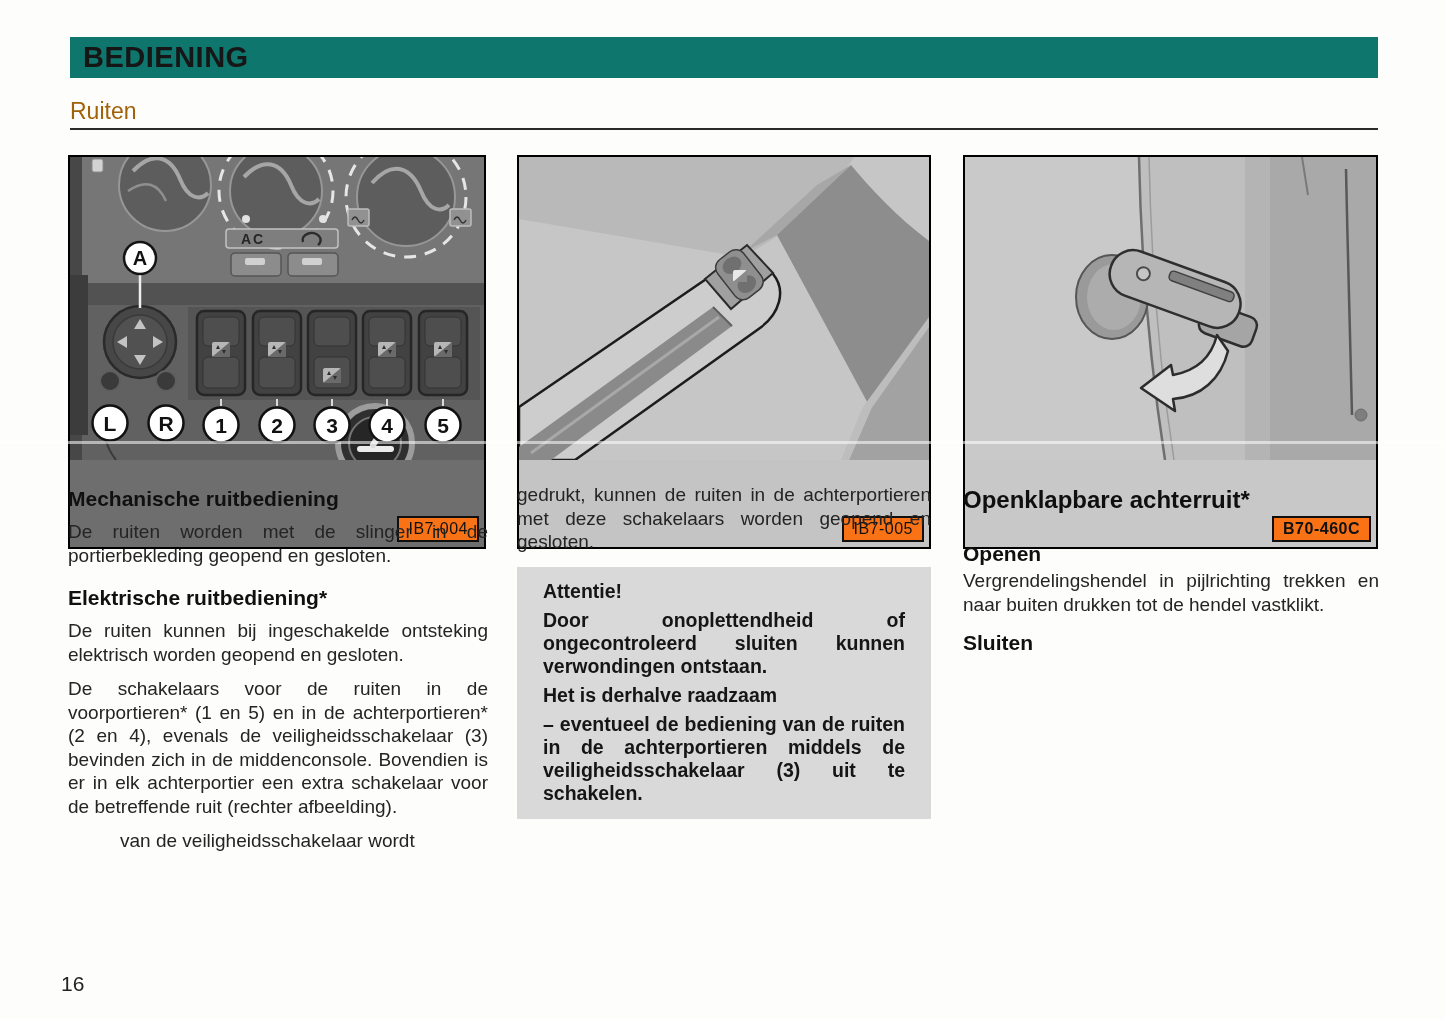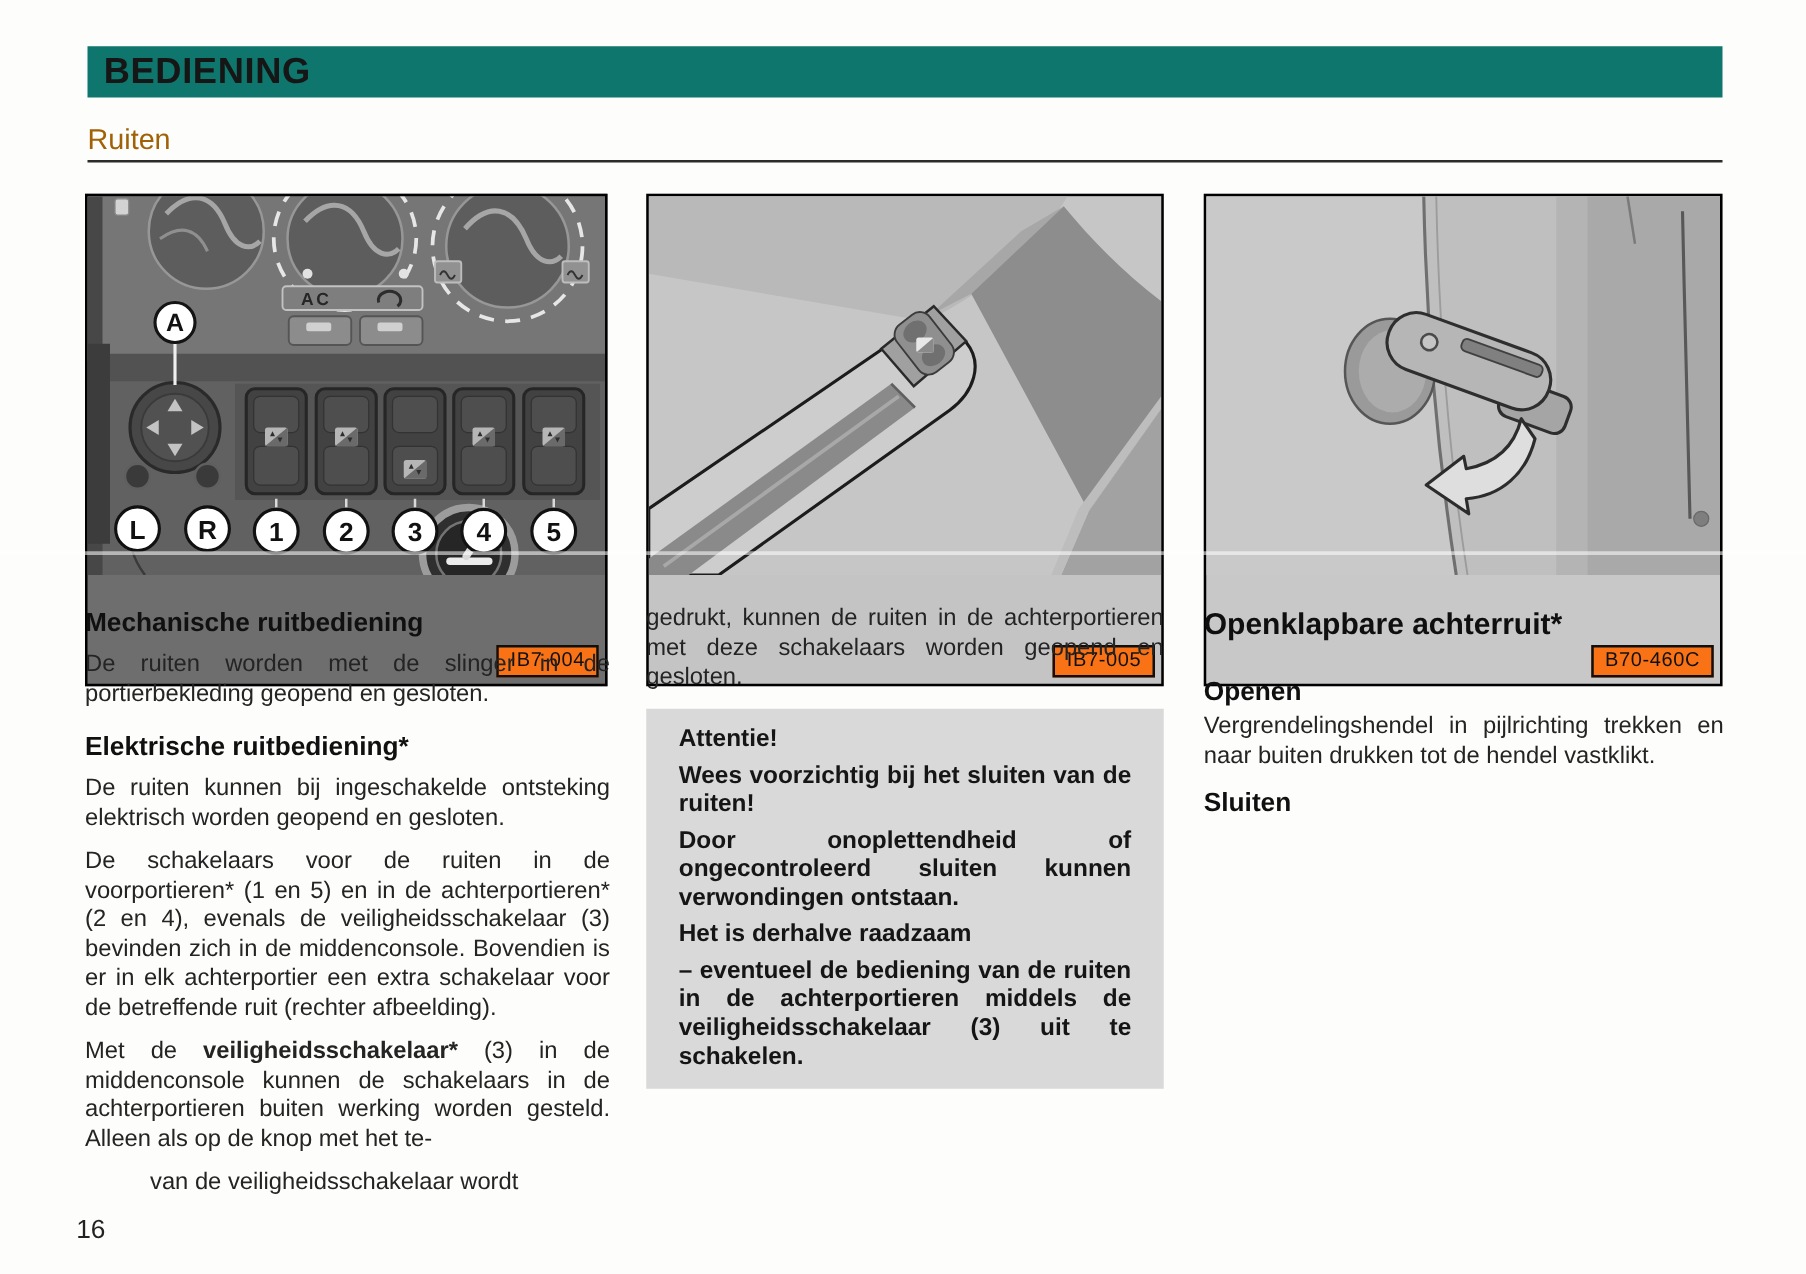--- a/index.html
+++ b/index.html
@@ -31,21 +31,21 @@
     background:#2b2b2b;
   }
 
   
   .figure{
     position:absolute;top:155px;height:394px;
     border:2px solid #000000;box-sizing:border-box;overflow:hidden;
   }
   #fig-console{left:68px;width:418px;background:#6e6e6e;}
   #fig-rear-door{left:517px;width:414px;background:#c4c4c4;}
-  #fig-rear-window{left:963px;width:415px;background:#c8c8c8;}
+  #fig-rear-window{left:963px;width:415px;background:#c8c8c8;font-weight:bold;}
   .figure svg{display:block;}
   .fig-label{
     position:absolute;right:5px;bottom:5px;
     background:#f97316;border:2px solid #0f0f0f;
     font-size:16px;line-height:19px;padding:1px 9px 2px;
     color:#111;letter-spacing:.5px;white-space:nowrap;
   }
 
   
   .scan-line{
@@ -342,29 +342,27 @@
   </div>
 
   <div class="scan-line"></div>
 
   <div class="col" id="col1">
     <h3 class="first">Mechanische ruitbediening</h3>
     <p>De ruiten worden met de slinger in de portierbekleding geopend en gesloten.</p>
     <h3>Elektrische ruitbediening*</h3>
     <p>De ruiten kunnen bij ingeschakelde ontsteking elektrisch worden geopend en gesloten.</p>
     <p>De schakelaars voor de ruiten in de voorportieren* (1 en 5) en in de achterportieren* (2 en 4), evenals de veiligheidsschakelaar (3) bevinden zich in de middenconsole. Bovendien is er in elk achterportier een extra schakelaar voor de betreffende ruit (rechter afbeelding).</p>
-    <p><span>Met de </span><b>veiligheidsschakelaar*</b><span> (3) in de middenconsole kunnen de schakelaars in de achterportieren buiten werking worden gesteld. Alleen als op de knop met het te-</span></p>
     <p class="hang-line">van de veiligheidsschakelaar wordt</p>
   </div>
 
   <div class="col" id="col2">
     <p>gedrukt, kunnen de ruiten in de achterportieren met deze schakelaars worden geopend en gesloten.</p>
     <div class="attentie">
       <p>Attentie!</p>
-      <p>Wees voorzichtig bij het sluiten van de ruiten!</p>
       <p>Door onoplettendheid of ongecontroleerd sluiten kunnen verwondingen ontstaan.</p>
       <p>Het is derhalve raadzaam</p>
       <p>– eventueel de bediening van de ruiten in de achterportieren middels de veiligheidsschakelaar (3) uit te schakelen.</p>
     </div>
   </div>
 
   <div class="col" id="col3">
     <h2>Openklapbare achterruit*</h2>
     <h3>Openen</h3>
     <p>Vergrendelingshendel in pijlrichting trekken en naar buiten drukken tot de hendel vastklikt.</p>

